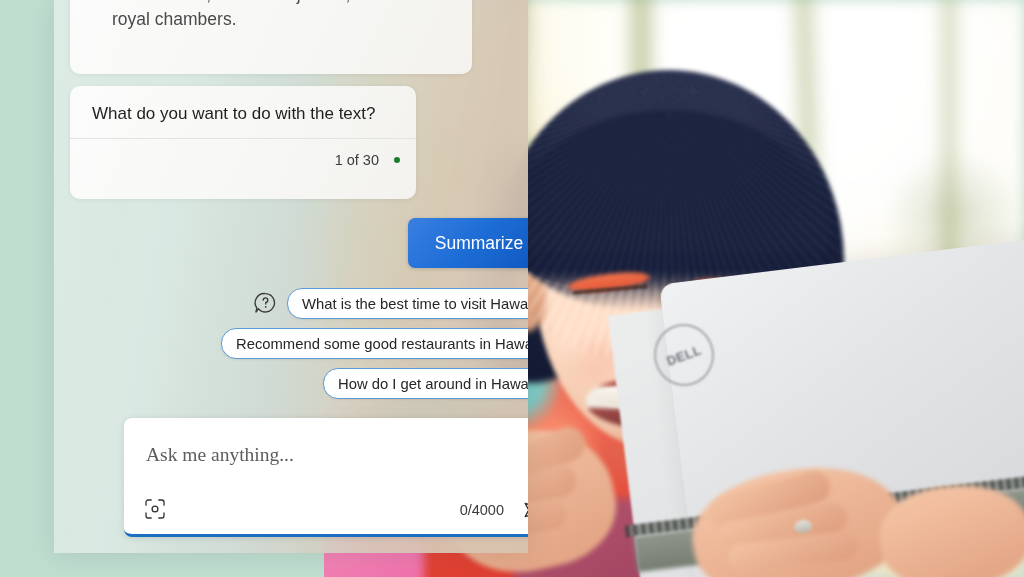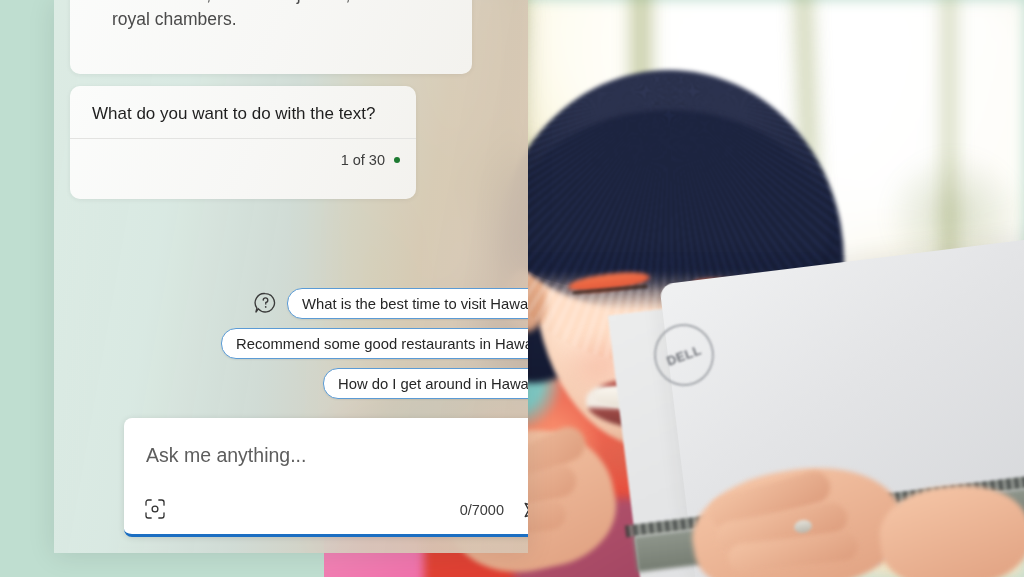--- a/index.html
+++ b/index.html
@@ -225,21 +225,21 @@
     position:absolute;left:42px;top:12px;width:344px;
     font-size:17.5px;line-height:25.5px;color:#4a4a4a;
   }
 
   #card-prompt{left:16px;top:86px;width:346px;height:113px;}
   .prompt-q{
     position:absolute;left:22px;top:18px;font-size:17px;color:#1f1f1f;font-weight:400;
   }
   .divider{position:absolute;left:0;top:52px;width:100%;height:1px;background:#e3e3e1;}
   .counter-row{
-    position:absolute;right:16px;top:66px;display:flex;align-items:center;gap:9px;
+    position:absolute;right:16px;top:66px;display:flex;align-items:center;gap:15px;
   }
   .counter{font-size:14.5px;color:#3c3c3c;}
   .dot{width:6px;height:6px;border-radius:50%;background:#1d7a31;}
 
   #summarize{
     position:absolute;left:354px;top:218px;width:142px;height:50px;border:0;
     border-radius:7px;cursor:pointer;
     background:linear-gradient(135deg,#3a7fe0 0%,#1f6fd8 42%,#0c55bd 100%);
     color:#fff;font-size:17.5px;font-family:"Liberation Sans",sans-serif;
     box-shadow:0 1px 4px rgba(0,0,0,.18);
@@ -257,21 +257,21 @@
   #chip1{left:167px;top:328px;}
   #chip2{left:269px;top:368px;}
 
   #composer{
     position:absolute;left:70px;top:418px;width:442px;height:116px;
     background:#fff;border-radius:8px;box-shadow:0 1px 6px rgba(0,0,0,.12);
     border-bottom:3px solid #1b6ec2;overflow:hidden;
   }
   #ask-input{
     position:absolute;left:20px;top:14px;width:380px;height:44px;border:0;outline:0;
-    background:transparent;font-family:Liberation Sans, sans-serif;
+    background:transparent;font-family:Liberation Serif, serif;
     font-size:19.5px;color:#a16207;
   }
   #ask-input::placeholder{color:#5d5d5d;opacity:1;}
   #mic{position:absolute;right:18px;top:20px;width:24px;height:28px;cursor:pointer;}
   #capture{position:absolute;left:20px;bottom:14px;width:22px;height:22px;cursor:pointer;}
   #charcount{position:absolute;right:62px;bottom:16px;font-size:14.5px;color:#3b3b3b;}
   #send{position:absolute;right:18px;bottom:11px;width:26px;height:26px;cursor:pointer;}
 
   svg{display:block;overflow:visible;}
 </style>
@@ -345,20 +345,21 @@
 
   <div class="bubble" id="card-prompt">
     <div class="prompt-q">What do you want to do with the text?</div>
     <div class="divider"></div>
     <div class="counter-row">
       <span class="counter">1 of 30</span>
       <span class="dot" style="background: rgb(29, 122, 49);"></span>
     </div>
   </div>
 
+  <button id="summarize">Summarize</button>
 
   <span id="qmark">
     <svg width="25" height="25" viewBox="0 0 25 25" fill="none" stroke="#3b3b3b" stroke-width="1.35">
       <path d="M12.3 2.6a9.2 9.2 0 1 1-6.9 15.3l-2.6 3.4 1.1-4.2A9.2 9.2 0 0 1 12.3 2.6Z"></path>
       <path d="M10.2 9.1a2.3 2.3 0 1 1 2.6 2.4v1.6" stroke-linecap="round"></path>
       <circle cx="12.7" cy="15.9" r=".85" fill="#3b3b3b" stroke="none"></circle>
     </svg>
   </span>
 
   <div class="chip" id="chip0" style="border-color: rgb(91, 155, 213);">What is the best time to visit Hawaii?</div>
@@ -380,21 +381,21 @@
     <span id="capture">
       <svg width="22" height="22" viewBox="0 0 22 22" fill="none" stroke="#313131" stroke-width="1.3" stroke-linecap="round">
         <path d="M2 7.2V4.2A2.2 2.2 0 0 1 4.2 2h3"></path>
         <path d="M14.8 2h3A2.2 2.2 0 0 1 20 4.2v3"></path>
         <path d="M20 14.8v3a2.2 2.2 0 0 1-2.2 2.2h-3"></path>
         <path d="M7.2 20h-3A2.2 2.2 0 0 1 2 17.8v-3"></path>
         <circle cx="11" cy="11" r="2.9"></circle>
       </svg>
     </span>
 
-    <span id="charcount">0/7000</span>
+    <span id="charcount">0/4000</span>
 
     <span id="send">
       <svg width="26" height="26" viewBox="0 0 26 26" fill="none" stroke="#313131" stroke-width="1.35" stroke-linejoin="round">
         <path d="M3.2 6.4 23 13 3.2 19.6l3.5-6.6-3.5-6.6Z"></path>
         <path d="M6.7 13H15.4"></path>
       </svg>
     </span>
   </div>
 </div>
 

